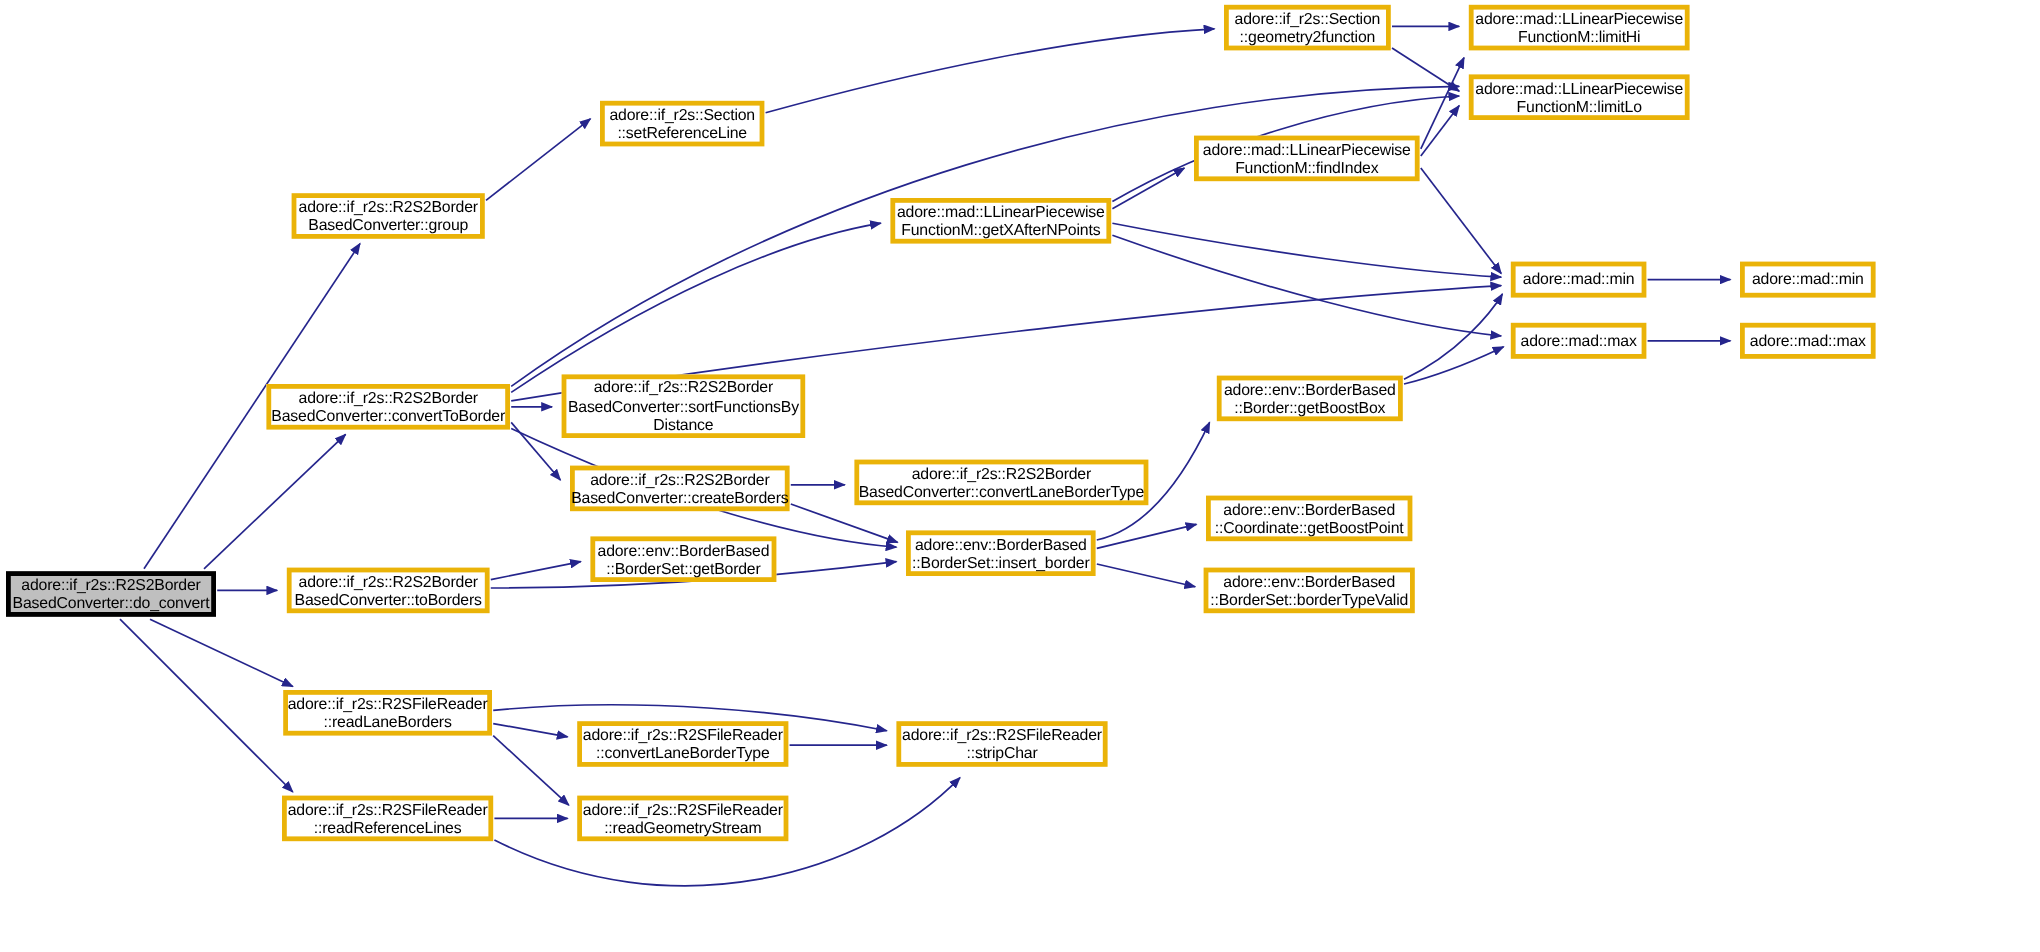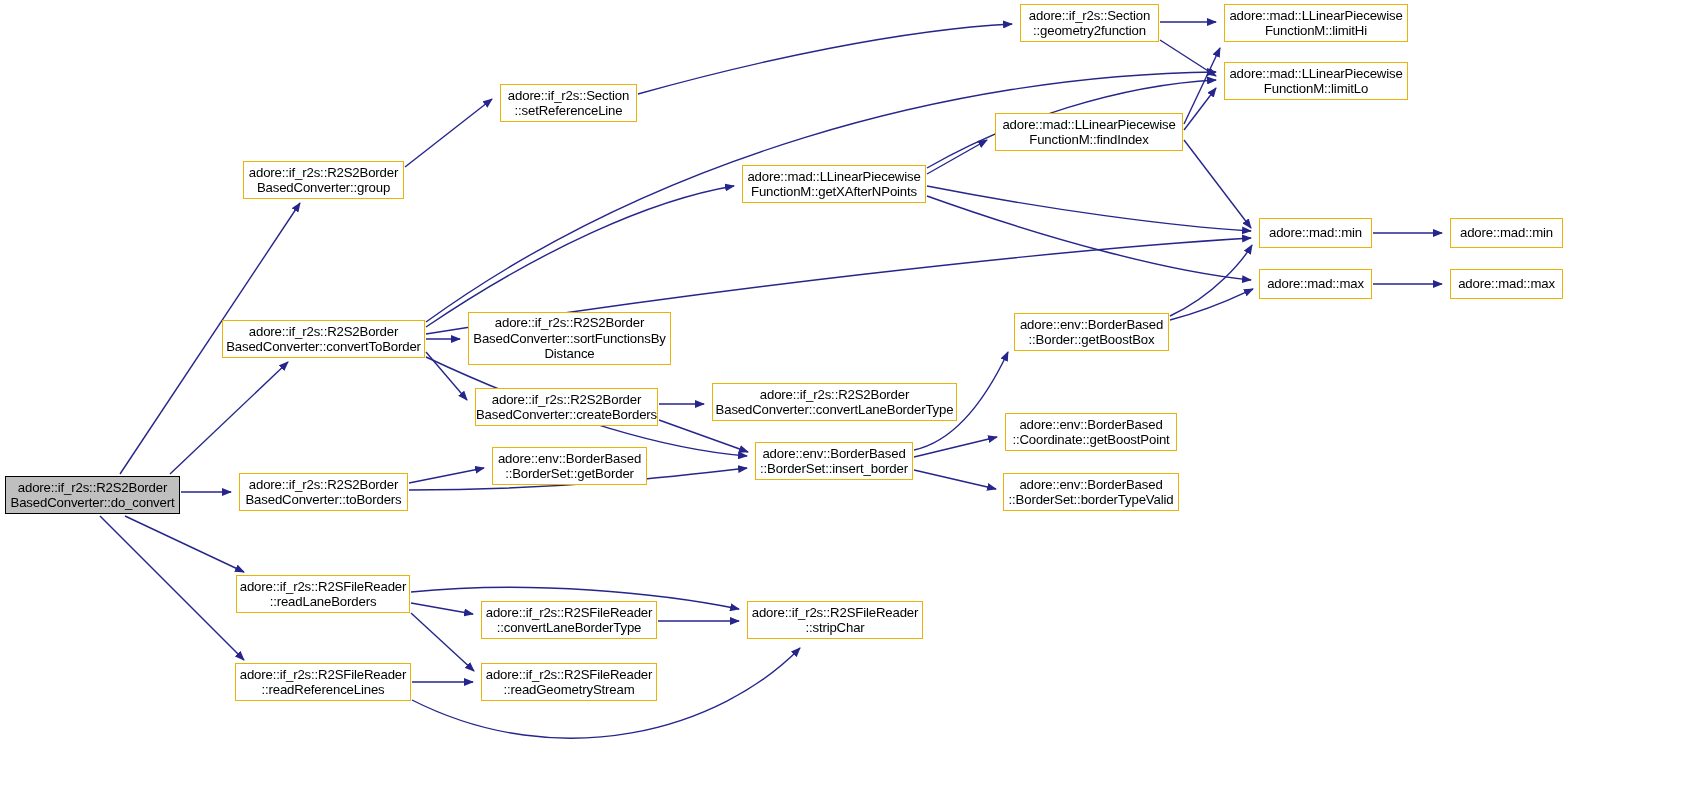--- a/index.html
+++ b/index.html
@@ -18,21 +18,21 @@
   #edges {
     position: absolute;
     left: 0; top: 0;
     width: 1700px;
     height: 793px;
     pointer-events: none;
   }
   .node {
     position: absolute;
     box-sizing: border-box;
-    border: 1px solid #eab308;
+    border: 4px solid #eab308;
     background: #ffffff;
     color: #000000;
     font-size: 13.2px;
     line-height: 15.5px;
     display: flex;
     align-items: center;
     justify-content: center;
     text-align: center;
     padding: 1px 2px;
     white-space: pre-line;

